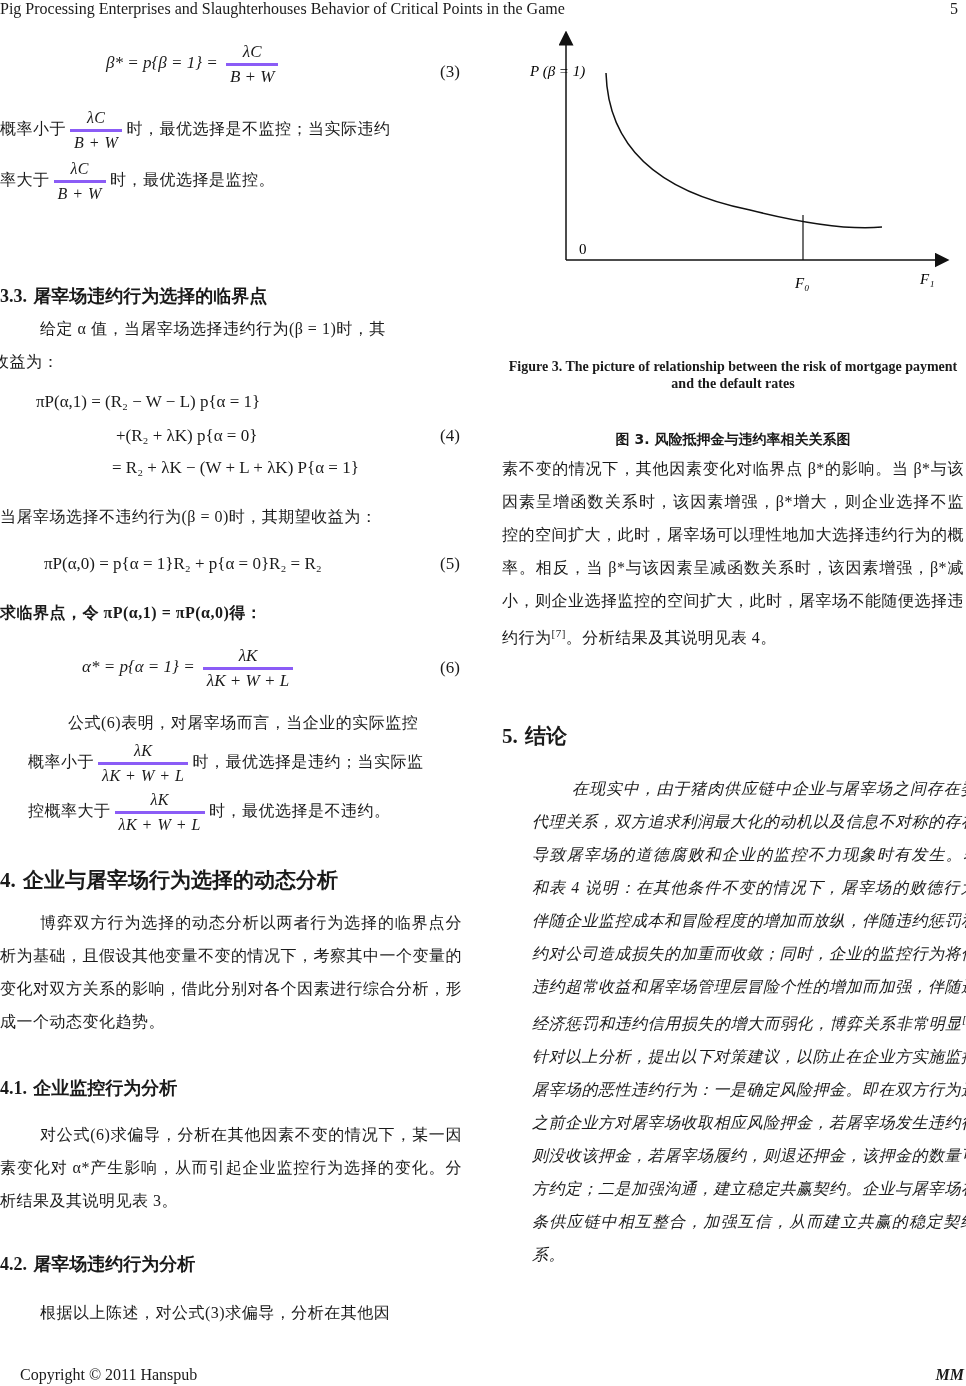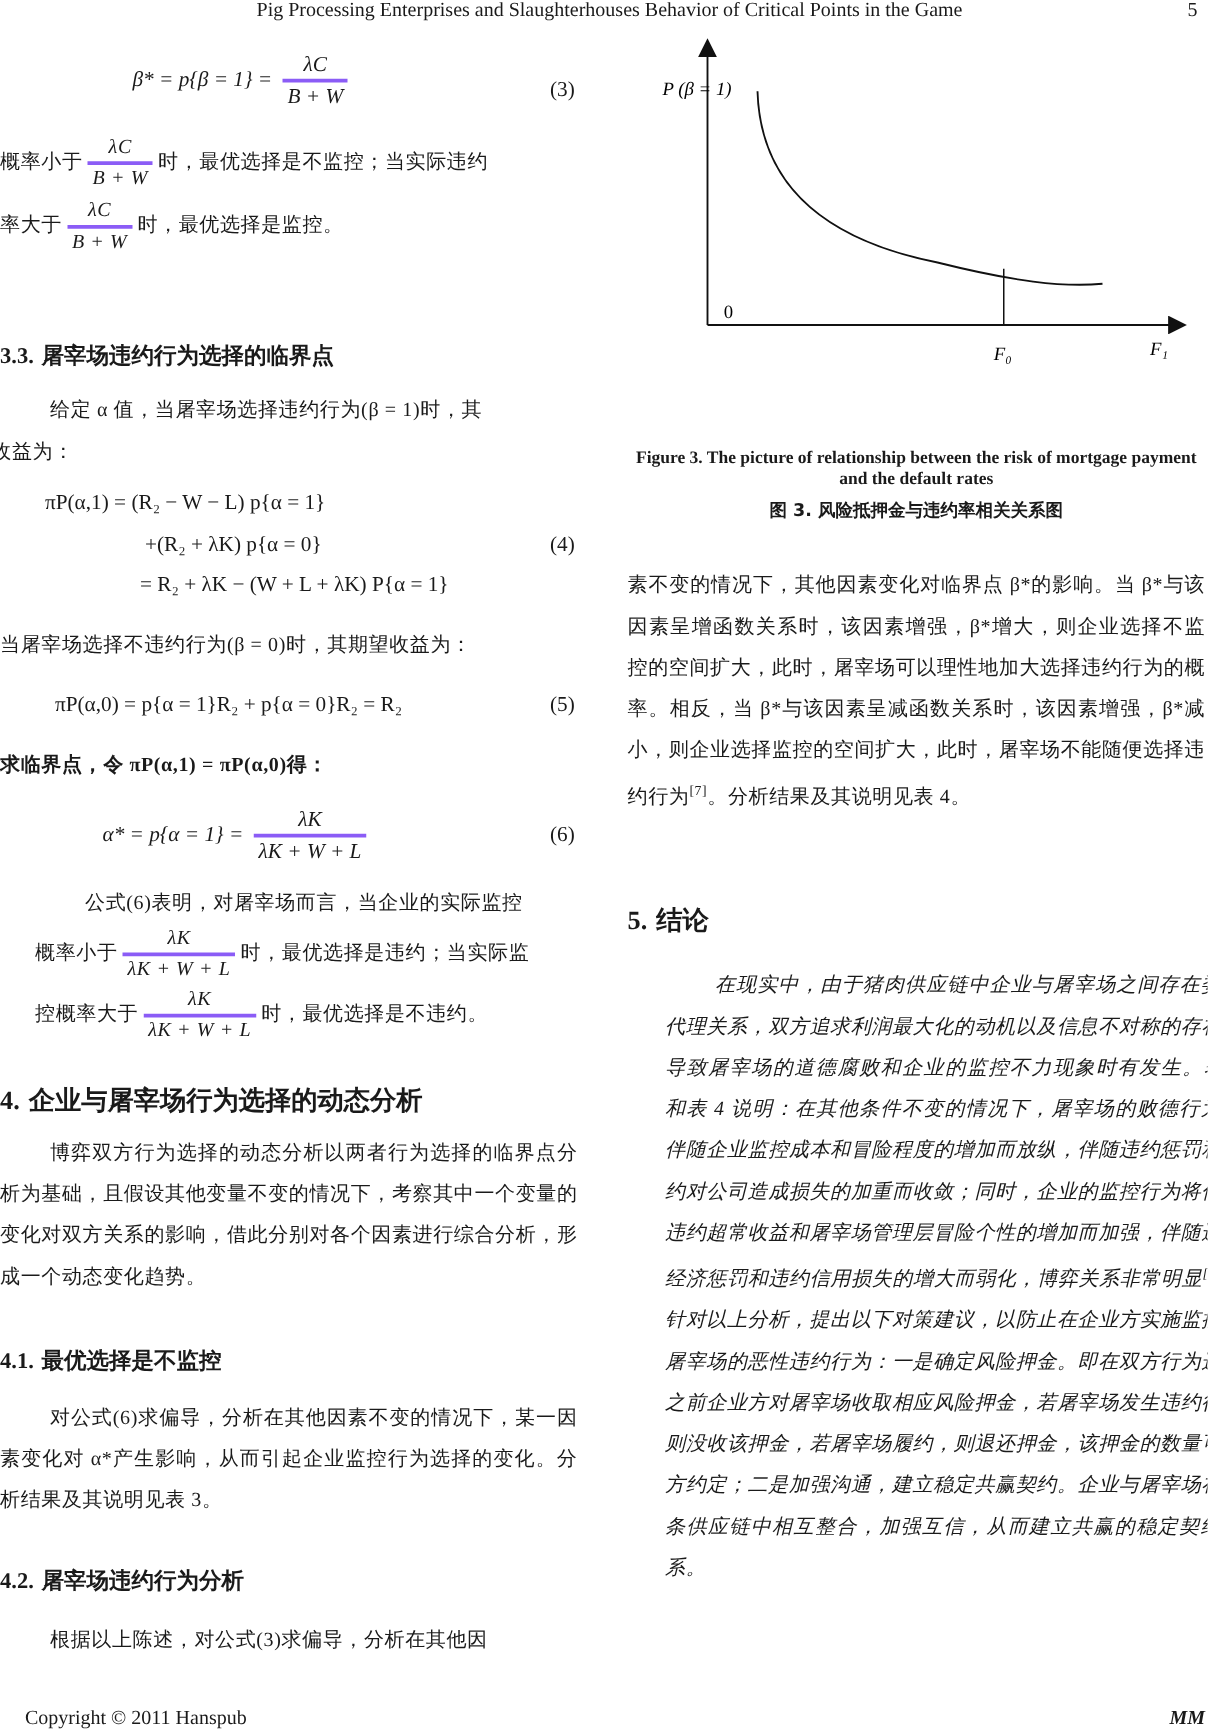--- a/index.html
+++ b/index.html
@@ -1,38 +1,38 @@
 <!DOCTYPE html>
 <html><head>
 <meta charset="utf-8">
 <style>
   html, body { margin: 0; padding: 0; background: #ffffff; }
   body {
     width: 966px; height: 1386px; position: relative; overflow: hidden;
     font-family: "Liberation Serif", "DejaVu Serif", serif; color: #1a1a1a;
   }
   .abs { position: absolute; }
-  .header-title { left: 0; width: 770px; top: 0; text-align: right; font-size: 16px; line-height: 18px; }
+  .header-title { left: 0; width: 770px; top: 0; text-align: left; font-size: 16px; line-height: 18px; }
   .page-num { right: 8px; top: 0; font-size: 16px; line-height: 18px; }
   .footer-left { left: 0; top: 1366px; font-size: 16px; margin-left: 20px; }
   .footer-right { right: 2px; top: 1366px; font-size: 16px; font-style: italic; font-weight: bold; }
 
   .p { position: absolute; line-height: 33px; text-align: justify; width: 462px; letter-spacing: 0.5px; }
   .indent { text-indent: 40px; }
   .h1 { position: absolute; font-family: "DejaVu Sans", "Liberation Sans", sans-serif; font-weight: bold; font-size: 21px; }
   .h2 { position: absolute; font-family: "DejaVu Sans", "Liberation Sans", sans-serif; font-weight: bold; font-size: 18px; }
   .h-num { font-family: "Liberation Serif", serif; font-weight: bold; }
   .eq { position: absolute; font-size: 17px; white-space: nowrap; }
   .eq i { font-style: italic; }
   .eqnum { position: absolute; right: 0; font-size: 17px; }
   .frac { display: inline-flex; flex-direction: column; align-items: center; vertical-align: middle; margin: 0 4px; line-height: 20px; }
   .frac .num { padding: 0 4px 1px; }
   .frac .den { border-top: 3px solid #8b5cf6; padding: 1px 4px 0; }
   .caption-en { position: absolute; left: 502px; width: 462px; text-align: center; font-weight: bold; font-size: 14px; line-height: 17px; }
-  .caption-zh { position: absolute; left: 502px; width: 462px; text-align: center; font-weight: bold; font-size: 14px; font-family: "DejaVu Sans", sans-serif; }
+  .caption-zh { position: absolute; left: 502px; width: 462px; text-align: center; font-weight: bold; font-size: 14px; font-family: "DejaVu Sans", sans-serif; margin-top: 31px; }
   sup { font-size: 11px; }
 </style>
 </head>
 <body>
 
 <div class="abs header-title">Pig Processing Enterprises and Slaughterhouses Behavior of Critical Points in the Game</div>
 <div class="abs page-num">5</div>
 
 <div class="eq" style="left:106px; top:42px;">
   <i>β* = p{β = 1} =</i>
@@ -51,21 +51,21 @@
       </span><span>时，最优选择是不监控；当实际违约</span>
   </div>
   <div style="margin-top:6px;">
     <span>率大于</span><span class="frac">
         <i class="num">λC</i>
         <i class="den">B + W</i>
       </span><span>时，最优选择是监控。</span>
   </div>
 </div>
 
-<div class="h2" style="left:0; top:272px;">
+<div class="h2" style="left:0; top:284px;">
   <span class="h-num">3.3.</span>
   <span>屠宰场违约行为选择的临界点</span>
 </div>
 
 <div class="p indent" style="left:0; top:312px;">
   <span>给定 α 值，当屠宰场选择违约行为(β = 1)时，其</span><br>
   <span style="margin-left:-40px;">期望收益为：</span>
 </div>
 
 <div class="eq" style="left:36px; top:392px;">πP(α,1) = (R₂ − W − L) p{α = 1}</div>
@@ -107,21 +107,21 @@
 
 <div class="h1" style="left:0; top:866px;">
   <span class="h-num">4.</span>
   <span>企业与屠宰场行为选择的动态分析</span>
 </div>
 
 <div class="p indent" style="left:0; top:906px;">博弈双方行为选择的动态分析以两者行为选择的临界点分析为基础，且假设其他变量不变的情况下，考察其中一个变量的变化对双方关系的影响，借此分别对各个因素进行综合分析，形成一个动态变化趋势。</div>
 
 <div class="h2" style="left:0; top:1076px;">
   <span class="h-num">4.1.</span>
-  <span>最优选择是不监控</span>
+  <span>企业监控行为分析</span>
 </div>
 
 <div class="p indent" style="left:0; top:1118px;">对公式(6)求偏导，分析在其他因素不变的情况下，某一因素变化对 α*产生影响，从而引起企业监控行为选择的变化。分析结果及其说明见表 3。</div>
 
 <div class="h2" style="left:0; top:1252px;">
   <span class="h-num">4.2.</span>
   <span>屠宰场违约行为分析</span>
 </div>
 
 <div class="p indent" style="left:0; top:1296px;">根据以上陈述，对公式(3)求偏导，分析在其他因</div>

